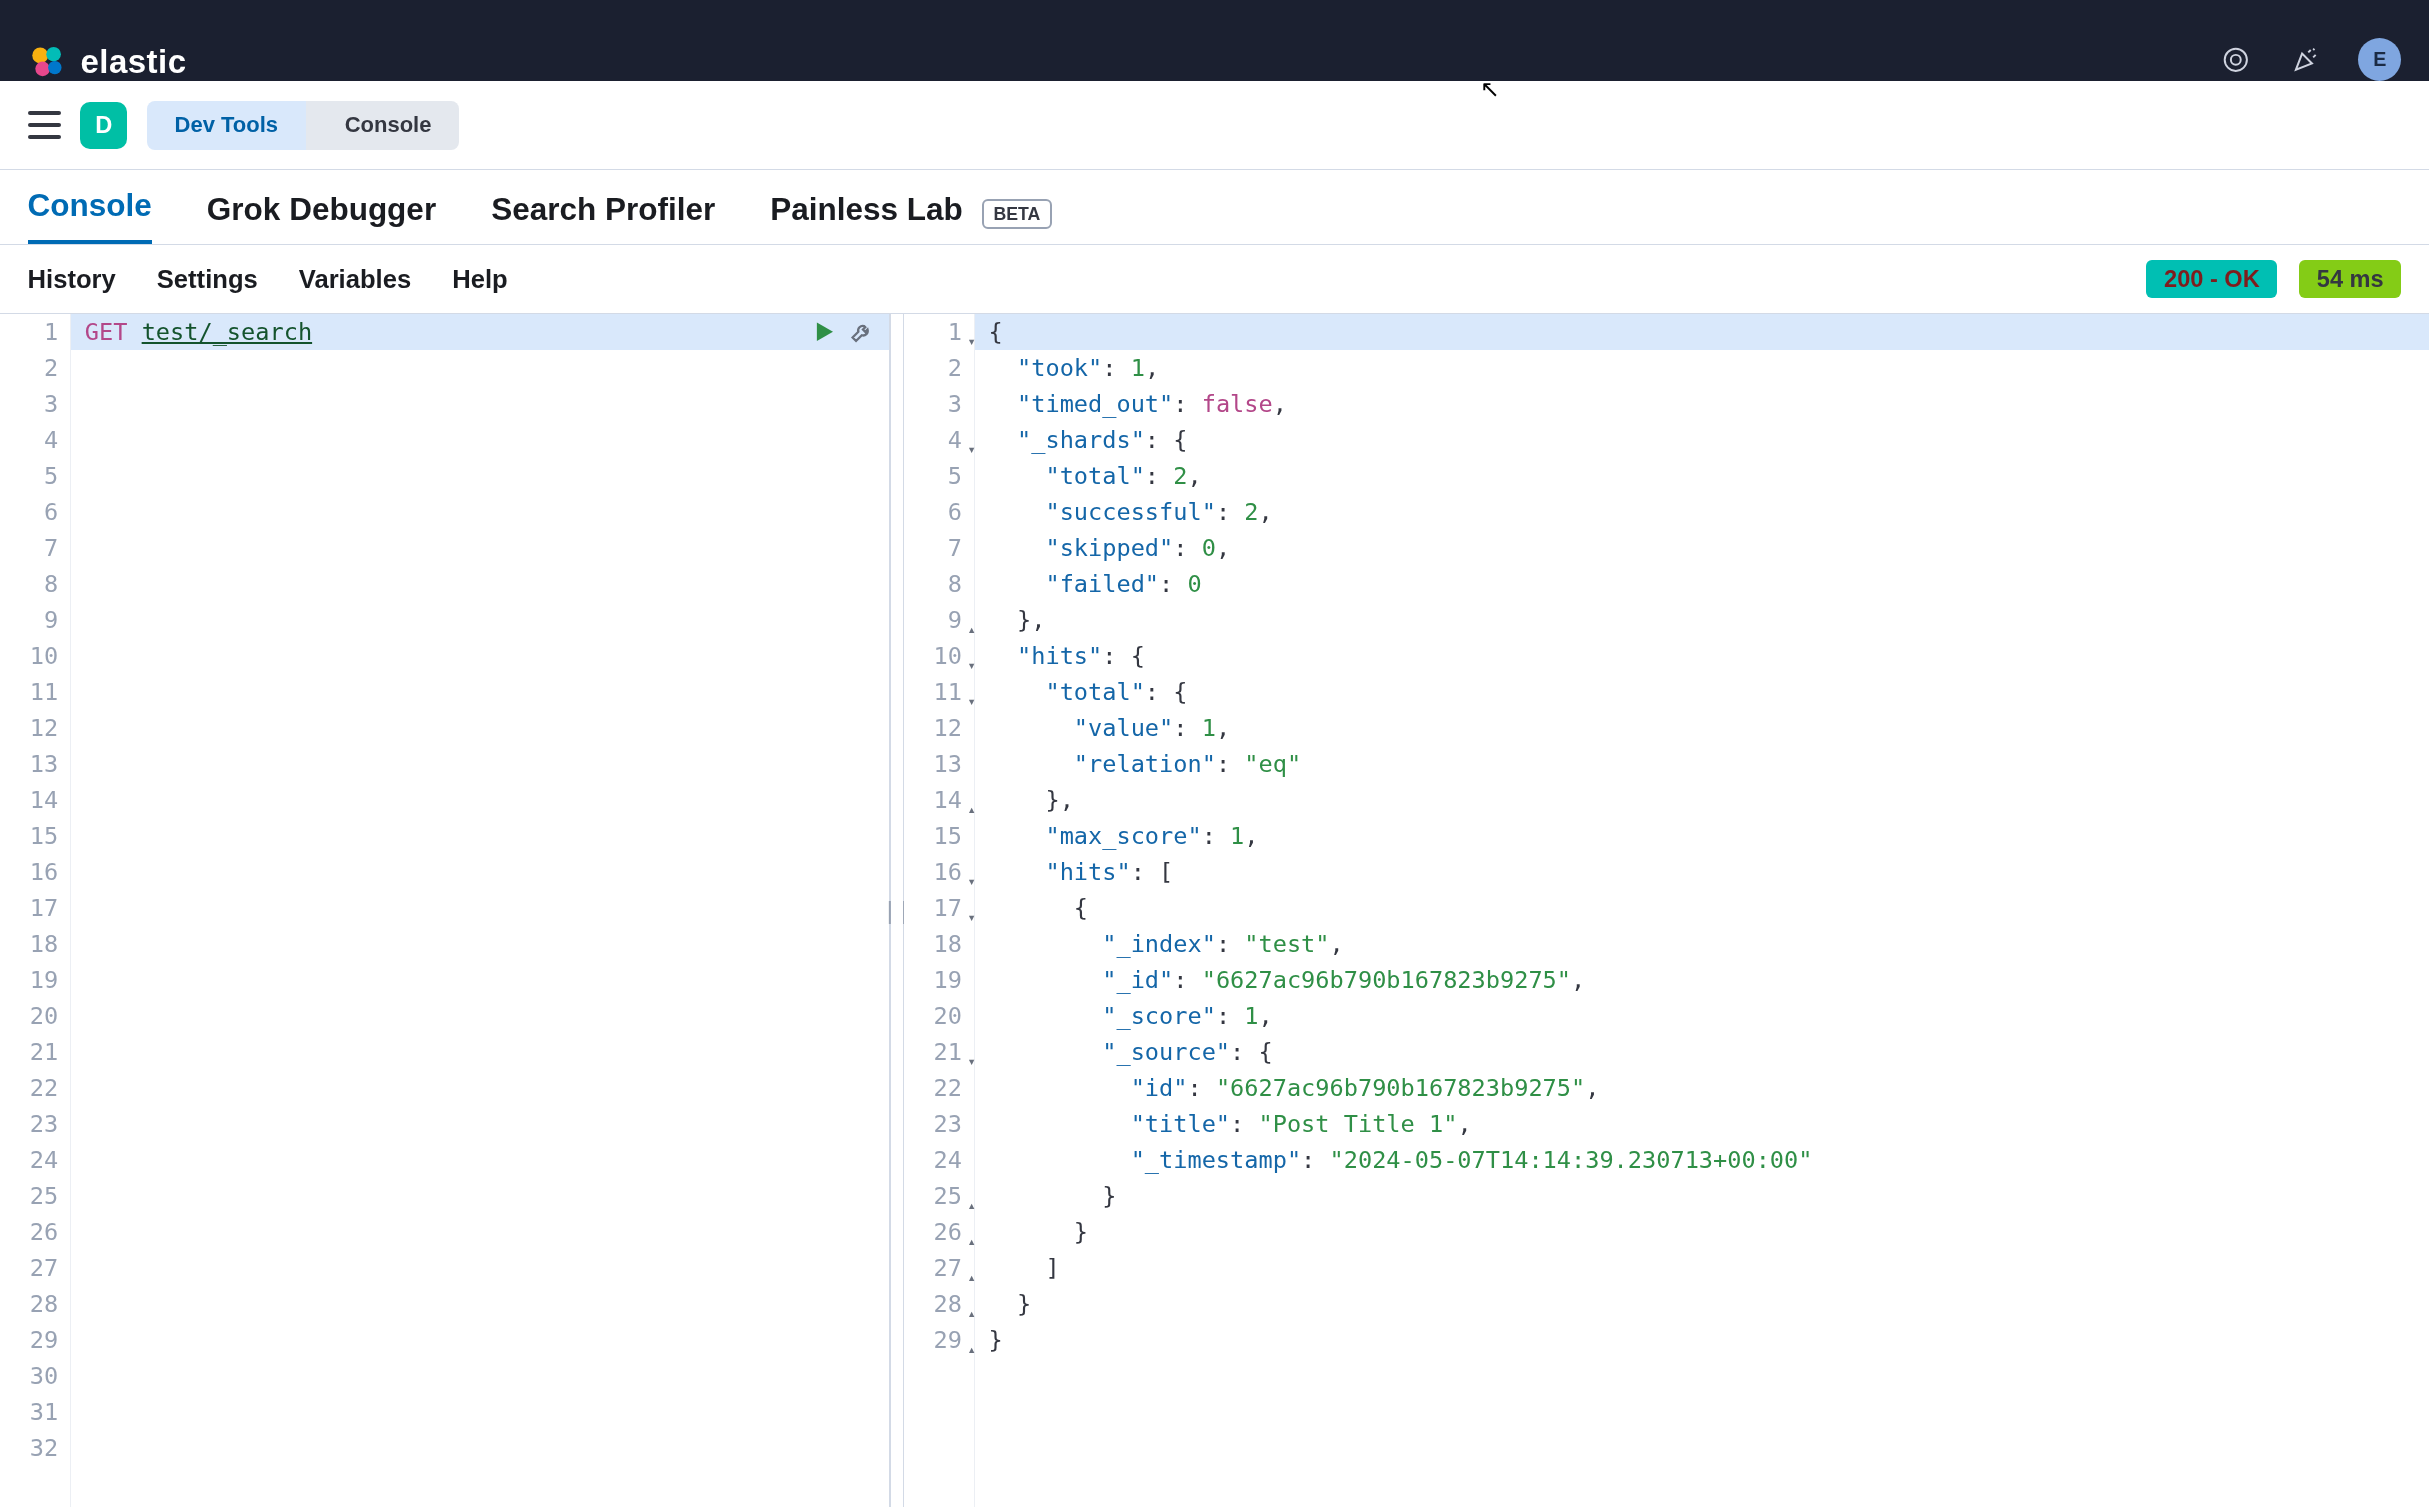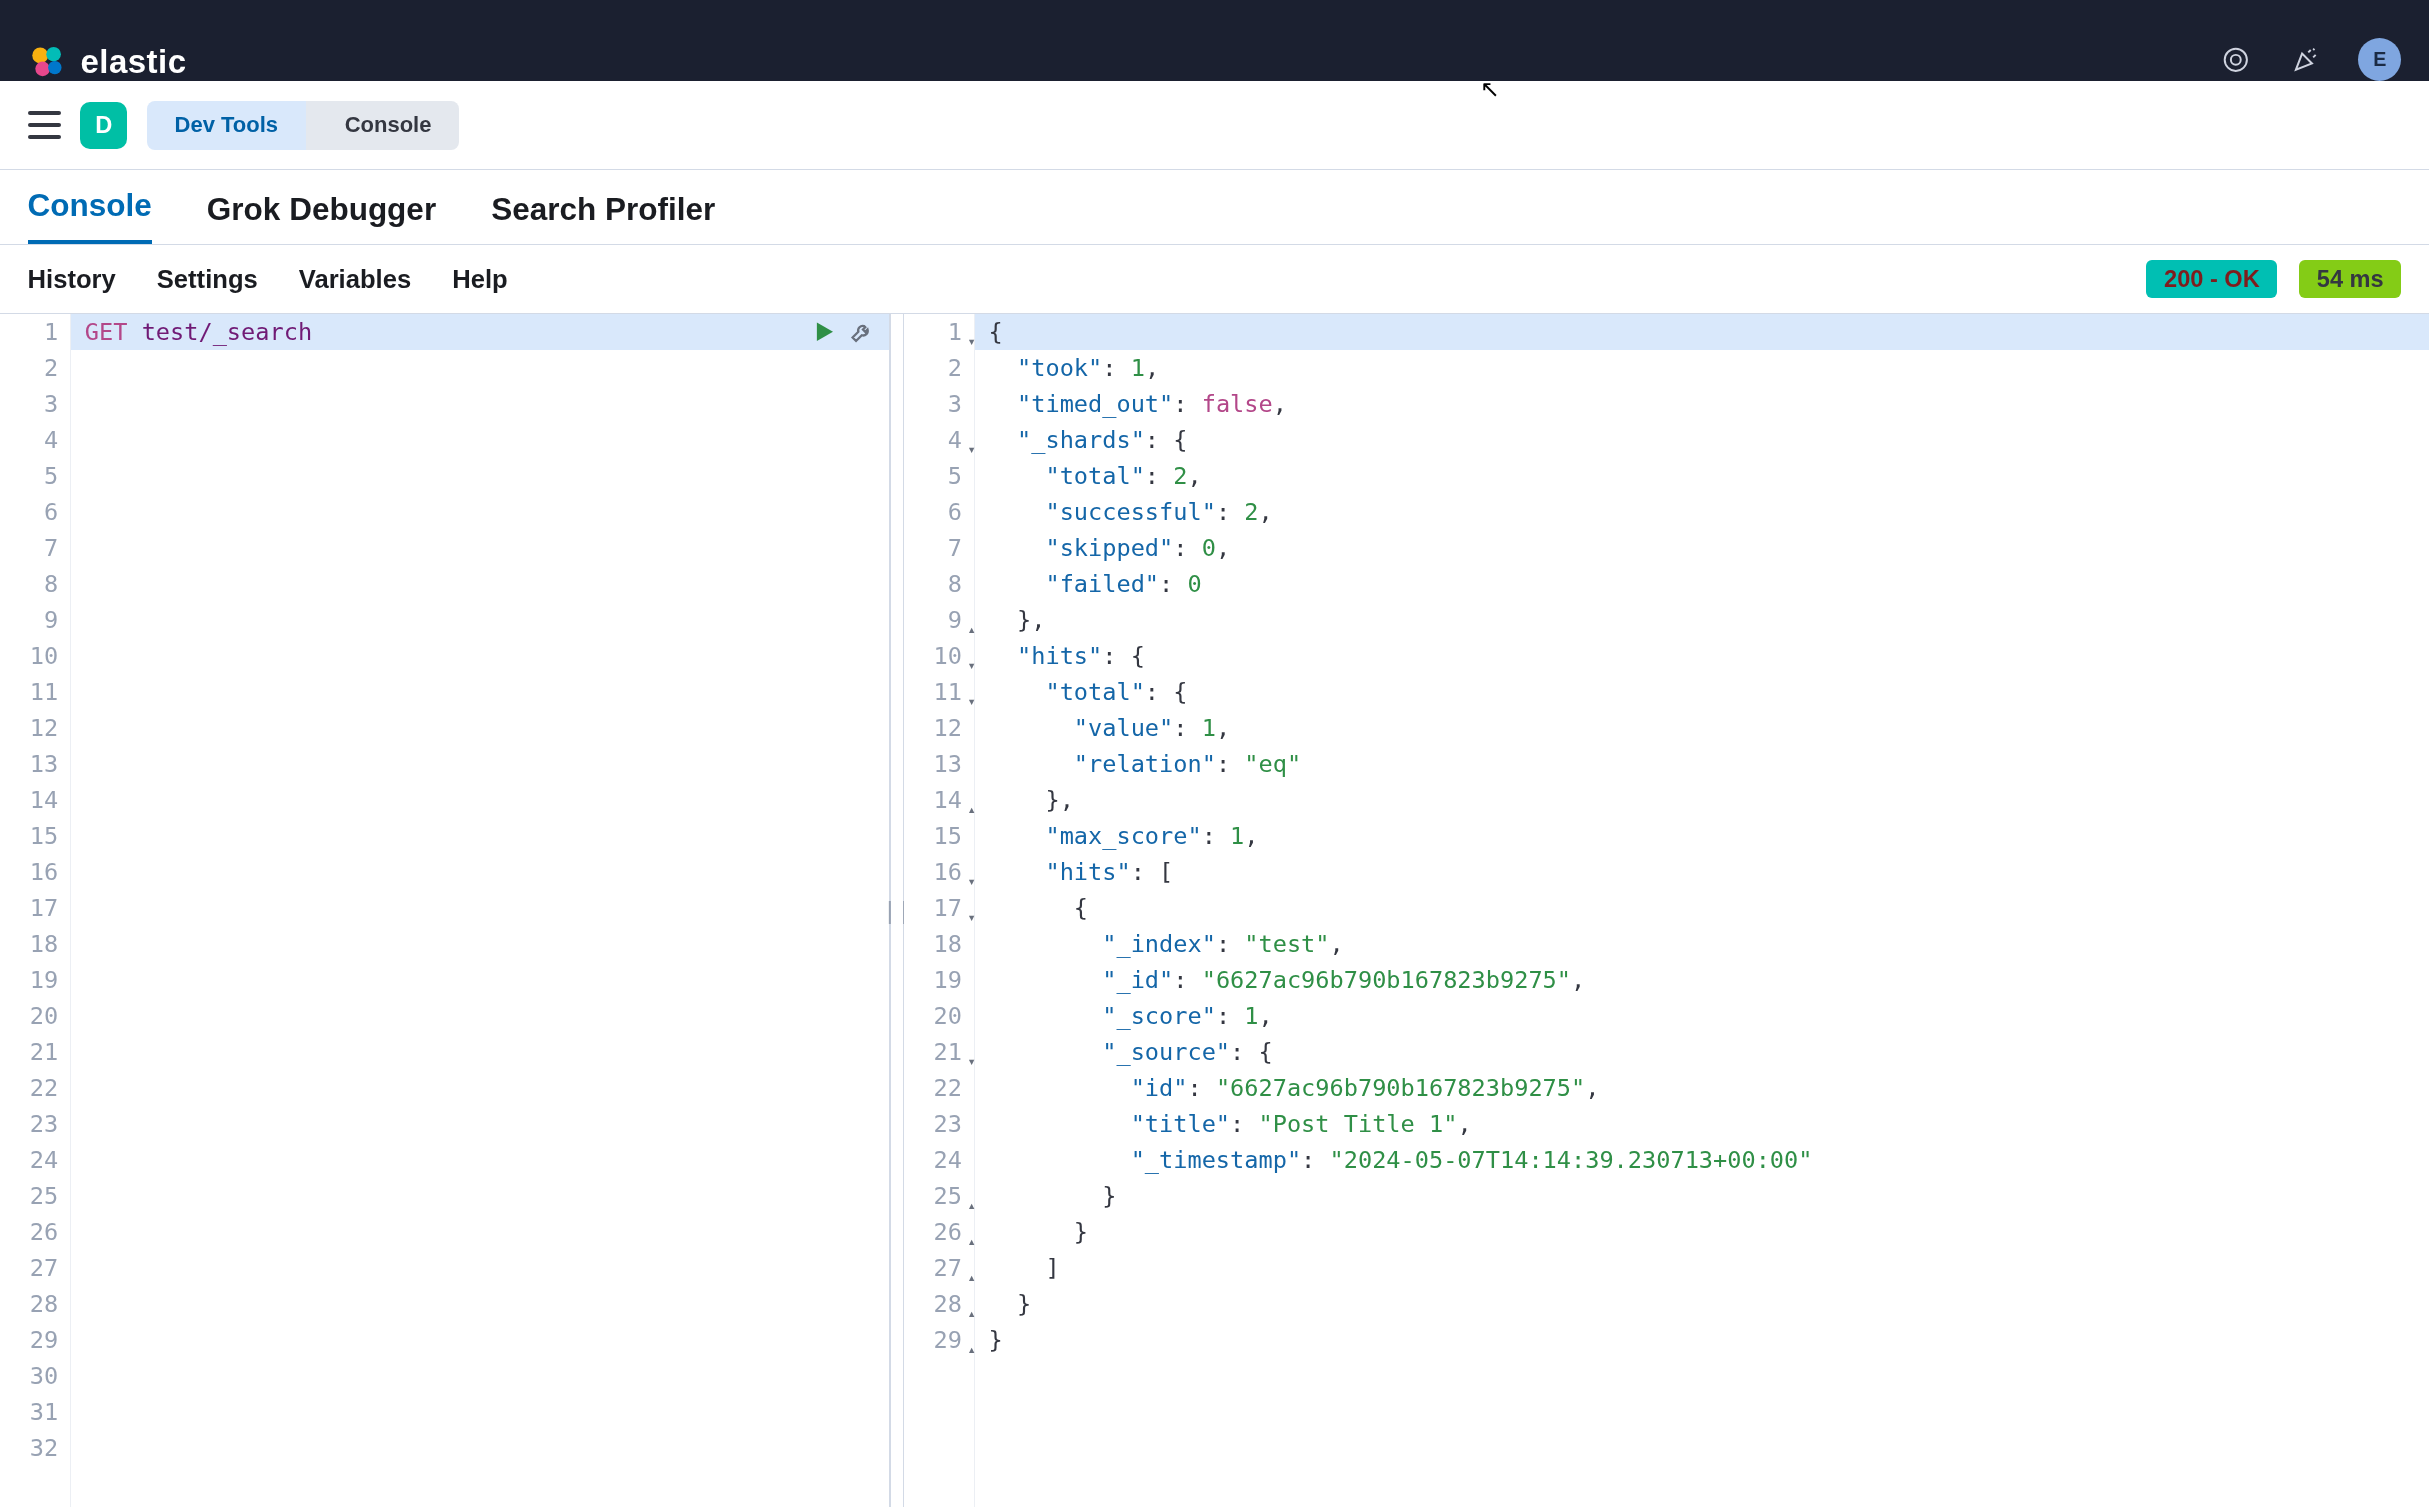--- a/index.html
+++ b/index.html
@@ -50,21 +50,21 @@
 .gutter { background:#fff; text-align:right; color:#98a2b3; padding:0 11.8px; min-width:71px; user-select:none; border-right:1px solid #eceff4; }
 .gutter .ln { height:36px; position:relative; }
 .fold { position:absolute; right:-13.8px; top:8.9px; font-size:13.8px; color:#69707d; }
 .code { padding:0 13.8px; white-space:pre; flex:1; position:relative; overflow:hidden; }
 .code .row { height:36px; display:block; }
 .code .row.hl { background:#d9e8fb; margin:0 -13.8px; padding:0 13.8px; }
 .req-actions { position:absolute; right:13.8px; top:3.9px; display:flex; gap:9.9px; }
 .req-actions svg { width:27.6px; height:27.6px; }
 
 .tok-method { color:#b34789; }
-.tok-path   { color:#701a75; }
+.tok-path   { color:#14532d;text-decoration:underline; }
 .tok-key    { color:#1466a8; }
 .tok-str    { color:#2f8f46; }
 .tok-num    { color:#2f8f46; }
 .tok-punc   { color:#343741; }
 .tok-bool   { color:#b34789; }
 
 .splitter { width:13.8px; display:flex; align-items:center; justify-content:center; color:#98a2b3; background:#fff; border-left:1px solid #d3dae6; border-right:1px solid #d3dae6; }
 
 .cursor-img { position:absolute; left:1480px; top:75px; font-size:23.6px; color:#000; pointer-events:none; }
 </style>
@@ -110,20 +110,24 @@
   <div class="crumb-pill">
     <div class="crumb-seg">Dev Tools</div>
     <div class="crumb-seg">Console</div>
   </div>
 </div>
 
 <div class="tabbar">
   <div class="tab active">Console</div>
   <div class="tab">Grok Debugger</div>
   <div class="tab">Search Profiler</div>
+  <div class="tab">
+    <span>Painless Lab</span>
+    <span class="beta">BETA</span>
+  </div>
 </div>
 
 <div class="toolbar">
   <span class="link">History</span>
   <span class="link">Settings</span>
   <span class="link">Variables</span>
   <span class="link">Help</span>
   <div class="right">
     <span class="badge ok">200 - OK</span>
     <span class="badge time">54 ms</span>

